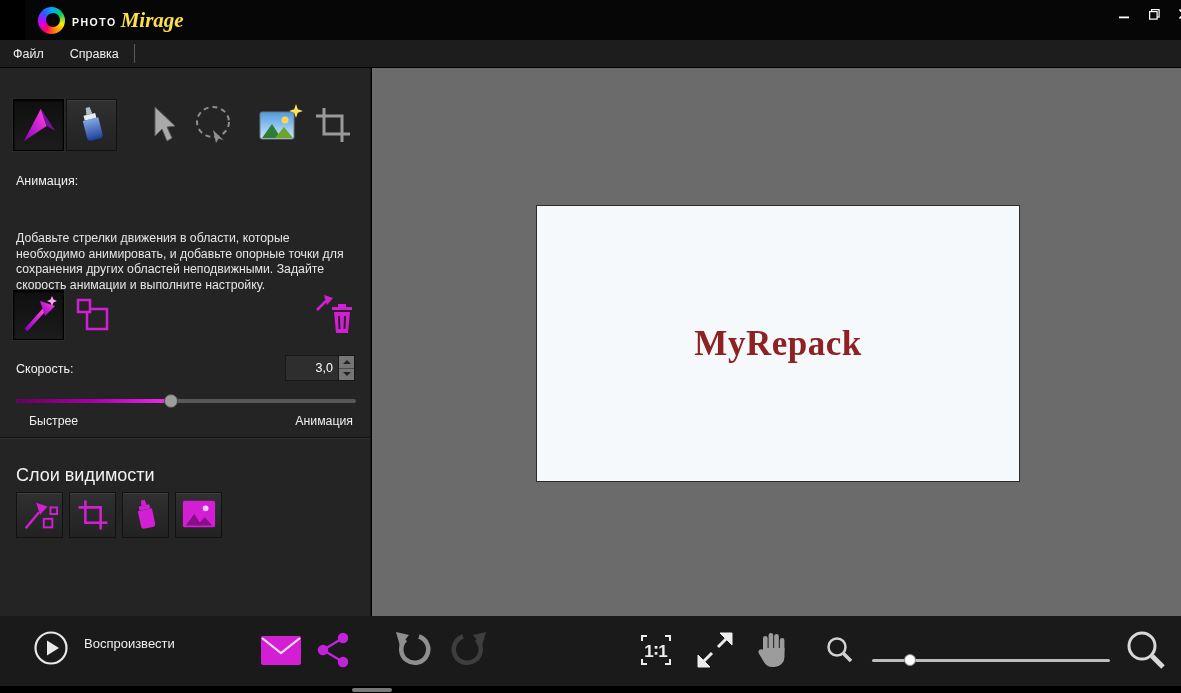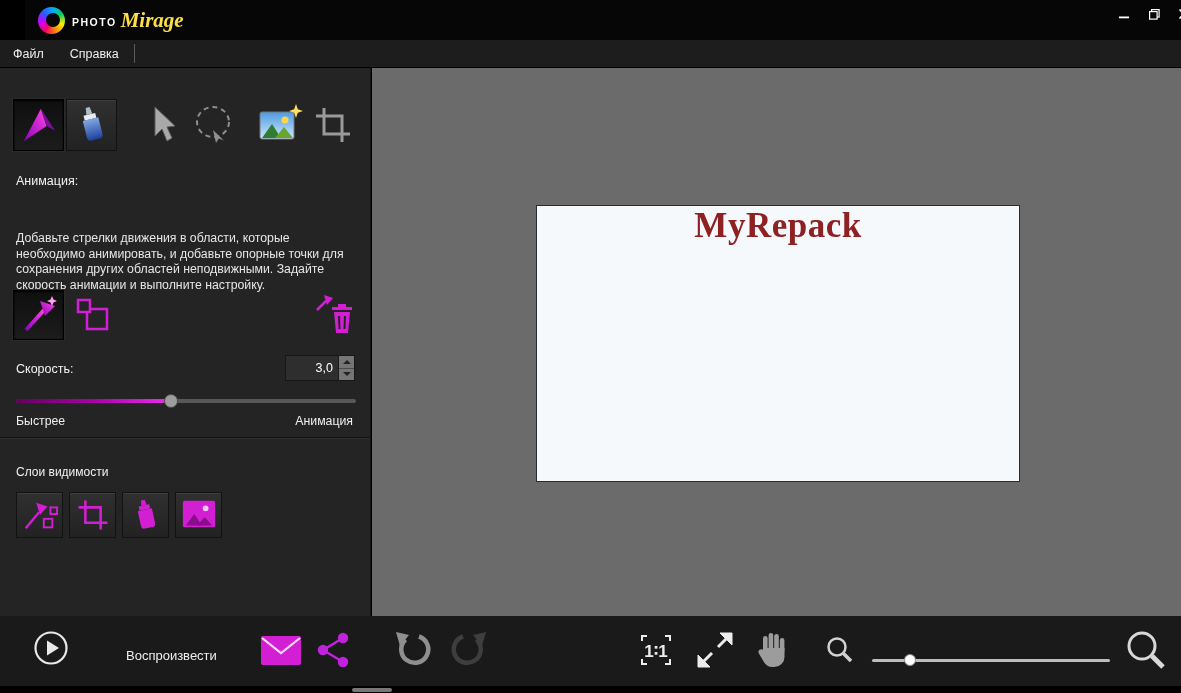--- a/index.html
+++ b/index.html
@@ -55,40 +55,40 @@
   .spin button { flex:1; background:#767676; display:flex; align-items:center; justify-content:center; }
   .spin button + button { border-top:1px solid #4c4c4c; }
   .tri-up { width:0; height:0; border-left:4px solid transparent; border-right:4px solid transparent; border-bottom:4px solid #222; }
   .tri-down { width:0; height:0; border-left:4px solid transparent; border-right:4px solid transparent; border-top:4px solid #222; }
 
   .speed-slider { position:absolute; left:16px; top:325px; width:340px; height:16px; }
   .speed-track { position:absolute; left:0; top:6px; width:100%; height:4px; background:#585858; border-radius:2px; }
   .speed-fill { position:absolute; left:0; top:0; width:45.5%; height:100%; background:linear-gradient(90deg,#64005e,#a800a8,#ee2cee); border-radius:2px; }
   .speed-thumb { position:absolute; left:calc(45.5% - 7px); top:1px; width:14px; height:14px; border-radius:50%; background:#9d9d9d; border:1px solid #4a4a4a; }
 
-  .lbl-fast { position:absolute; left:16px; top:346px; font-size:12.3px; color:#efefef; }
+  .lbl-fast { position:absolute; left:29px; top:346px; font-size:12.3px; color:#efefef; }
   .lbl-slow { position:absolute; right:17px; top:346px; font-size:12.3px; color:#efefef; }
 
   .side-divider { position:absolute; left:0; top:369px; width:100%; height:1px; background:#121212; box-shadow:0 1px 0 #2f2f2f; }
 
-  .layers-heading { position:absolute; left:16px; top:397px; font-size:12px; color:#f2f2f2; }
+  .layers-heading { position:absolute; left:16px; top:397px; font-size:18px; color:#f2f2f2; }
   .lb { position:absolute; top:424px; width:47px; height:46px; }
   .lb-1 { left:16px; } .lb-2 { left:69px; } .lb-3 { left:122px; } .lb-4 { left:175px; }
 
   
   .canvas { position:absolute; left:372px; top:68px; width:809px; height:548px; background:#6b6b6b; }
   .photo { position:absolute; left:164px; top:137px; width:484px; height:277px; background:#f6f9fb; border:1px solid #2b2b2b;
-           display:flex; justify-content:center; }
+           display:flex; align-items:center; justify-content:center; }
   .photo-text { font-family:"Liberation Serif", serif; font-weight:bold; font-size:35px; color:#8e2222; letter-spacing:.5px; }
 
   
   .bottombar { position:absolute; left:0; top:616px; width:1181px; height:70px; background:#1a1a1a; }
   .bb { position:absolute; display:flex; align-items:center; justify-content:center; }
   .play-btn { left:32px; top:13px; width:38px; height:38px; }
-  .play-label { position:absolute; left:84px; top:32px; font-size:13px; color:#efefef;margin-left:42px; }
+  .play-label { position:absolute; left:84px; top:20px; font-size:13px; color:#efefef; }
   .mail-btn { left:259px; top:18px; width:44px; height:32px; }
   .share-btn { left:313px; top:13px; width:40px; height:42px; }
   .undo-btn { left:391px; top:14px; width:42px; height:40px; }
   .redo-btn { left:449px; top:14px; width:42px; height:40px; }
   .ratio-btn { left:635px; top:16px; width:42px; height:36px; }
   .expand-btn { left:694px; top:14px; width:42px; height:40px; }
   .hand-btn { left:752px; top:13px; width:42px; height:42px; }
   .zoomout-btn { left:823px; top:17px; width:34px; height:34px; }
   .zoom-slider { position:absolute; left:872px; top:37px; width:238px; height:14px; }
   .zoom-track { position:absolute; left:0; top:6px; width:100%; height:2.5px; background:#bdbdbd; border-radius:2px; }

